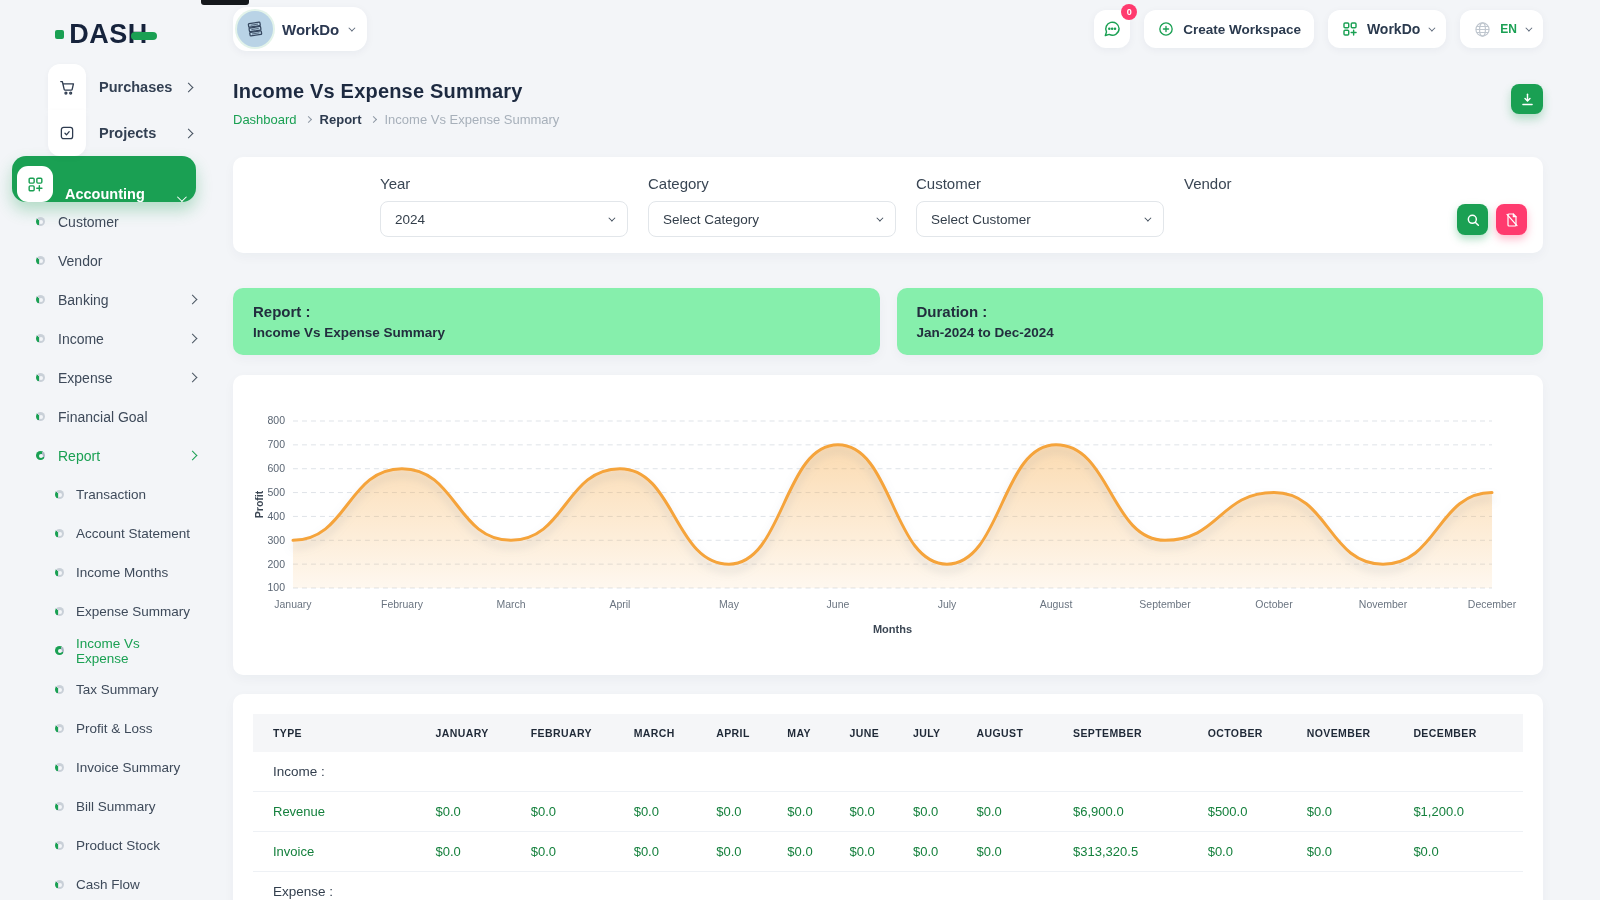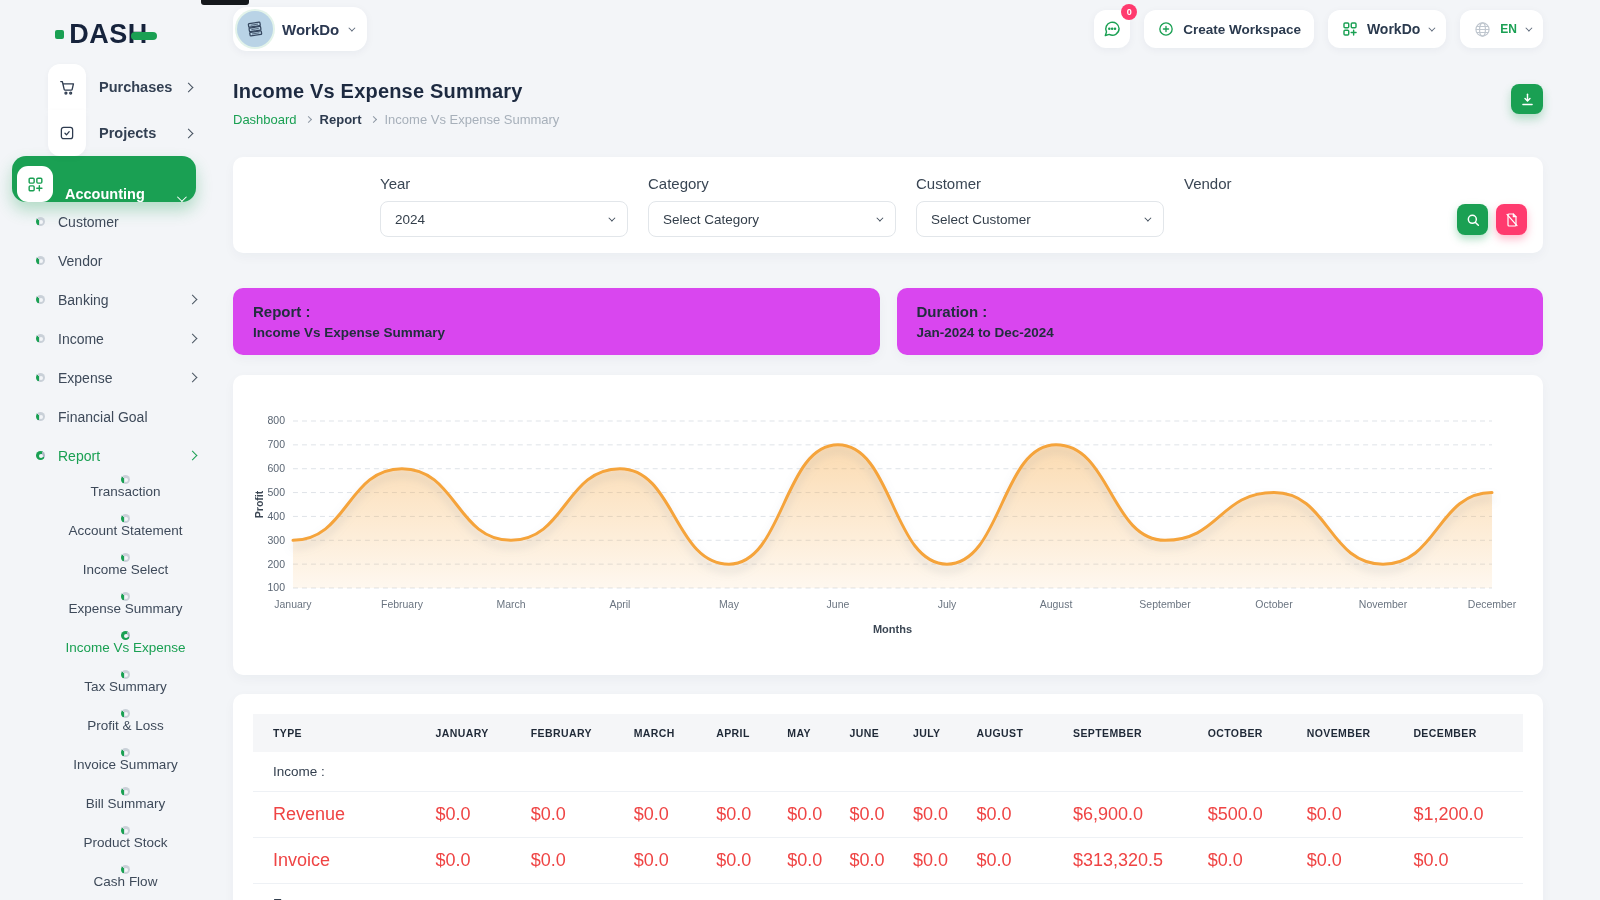--- a/index.html
+++ b/index.html
@@ -25,21 +25,21 @@
   .m-item.top .icon-box { width:38px; height:46px; display:flex; align-items:center; justify-content:center; background:#fff; margin-right:13px; color:#2f3c50; flex:none; box-shadow:0 2px 6px rgba(25,40,70,.04); }
   .icon-box.rail-top { border-radius:12px 12px 0 0; }
   .icon-box.rail-bottom { border-radius:0 0 12px 12px; }
   .m-item.top .m-label { font-size:14.5px; font-weight:600; color:#334053; flex:1; }
   .m-item.top .chev { color:#44505f; margin-right:4px; }
   .m-item.top.active { background:var(--primary); box-shadow:0 8px 16px rgba(26,160,83,.3); padding-left:5px; padding-right:12px;align-items:flex-end; }
   .m-item.top.active .icon-box { width:36px; height:36px; border-radius:11px; color:var(--primary); margin-right:12px; box-shadow:none; }
   .m-item.top.active .m-label { color:#fff; }
   .m-item.top.active .chev { color:#fff; margin-right:0; }
   .m-item.sub { height:39px; padding-left:24px; gap:13px; }
-  .m-item.subsub { height:39px; padding-left:43px; gap:0;flex-direction:column; }
+  .m-item.subsub { height:39px; padding-left:43px; gap:12px; }
   .bullet { width:9px; height:9px; border-radius:50%; background:conic-gradient(from 210deg, var(--primary) 0 100deg, #c9d0d8 100deg 360deg); position:relative; flex:none; }
   .bullet::after { content:""; position:absolute; inset:2.5px; border-radius:50%; background:#f3f5f8; }
   .m-item.active .bullet { background:conic-gradient(from 30deg, #aab6c2 0 90deg, var(--primary) 90deg 360deg); }
   .m-item .m-label { font-size:14px; font-weight:500; color:#3e4a5a; flex:1; }
   .m-item.subsub .m-label { font-size:13.5px; }
   .m-item.sub .chev, .m-item.subsub .chev { color:#4a5663; }
   .m-item.active .m-label, .m-item.active .chev { color:var(--primary); }
 
   
   .chev { display:inline-block; width:7px; height:7px; border-right:1.7px solid currentColor; border-bottom:1.7px solid currentColor; flex:none; }
@@ -78,33 +78,33 @@
   .f-label { display:block; font-size:15px; color:#3a4654; margin-bottom:9px; }
   .select { height:36px; border:1px solid #e2e6ea; border-radius:8px; background:#fff; display:flex; align-items:center; justify-content:space-between; padding:0 14px; font-size:13.5px; color:#333e4a; cursor:pointer; }
   .select .chev { color:#3f4b59; }
   .btn-group { display:flex; gap:8px; margin-bottom:2px; }
   .sq-btn { width:31px; height:31px; border:none; border-radius:8px; display:flex; align-items:center; justify-content:center; cursor:pointer; }
   .sq-btn.green { background:var(--primary); box-shadow:0 4px 9px rgba(26,160,83,.35); }
   .sq-btn.pink { background:var(--danger); box-shadow:0 4px 9px rgba(255,58,110,.35); }
 
   
   .info-row { display:flex; gap:17px; margin-top:35px; }
-  .info-card { flex:1; background:#d946ef; border-radius:10px; padding:15px 20px; box-shadow:0 4px 12px rgba(25,40,70,.04); }
+  .info-card { flex:1; background:#86efac; border-radius:10px; padding:15px 20px; box-shadow:0 4px 12px rgba(25,40,70,.04); }
   .info-label { font-size:15px; font-weight:700; color:#222e3e; margin-bottom:5px; }
   .info-value { font-size:13.5px; font-weight:700; color:#222e3e; }
 
   
   .chart-card { background:#fff; border-radius:10px; margin-top:20px; height:300px; padding:8px 16px; box-shadow:0 4px 12px rgba(25,40,70,.04); }
   .chart-card svg { width:100%; height:284px; display:block; }
 
   
   .table-card { background:#fff; border-radius:10px 10px 0 0; margin-top:19px; padding:20px 20px 0; min-height:210px; box-shadow:0 4px 12px rgba(25,40,70,.04); }
   table { width:100%; border-collapse:collapse; table-layout:fixed; }
   thead th { background:#f5f6f8; text-align:left; font-size:10.5px; letter-spacing:.4px; font-weight:700; color:#1f2937; padding:13px 8px 13px 20px; white-space:nowrap; }
-  tbody td { font-size:18px; color:#ef4444; padding:12px 8px 12px 20px; white-space:nowrap; }
+  tbody td { font-size:13px; color:#15803d; padding:12px 8px 12px 20px; white-space:nowrap; }
   tbody tr + tr td { border-top:1px solid #eef1f5; }
   tr.section-row td { font-size:13.5px; color:#333f4e; }
 </style>
 </head>
 <body>
 
 <div class="top-artifact"></div>
 
 <aside class="sidebar">
   <div class="logo">
@@ -181,21 +181,21 @@
       <div class="m-item subsub">
         <span class="bullet"></span>
         <span class="m-label">Transaction</span>
       </div>
       <div class="m-item subsub">
         <span class="bullet"></span>
         <span class="m-label">Account Statement</span>
       </div>
       <div class="m-item subsub">
         <span class="bullet"></span>
-        <span class="m-label">Income Select</span>
+        <span class="m-label">Income Months</span>
       </div>
       <div class="m-item subsub">
         <span class="bullet"></span>
         <span class="m-label">Expense Summary</span>
       </div>
       <div class="m-item subsub active">
         <span class="bullet"></span>
         <span class="m-label">Income Vs Expense</span>
       </div>
       <div class="m-item subsub">

